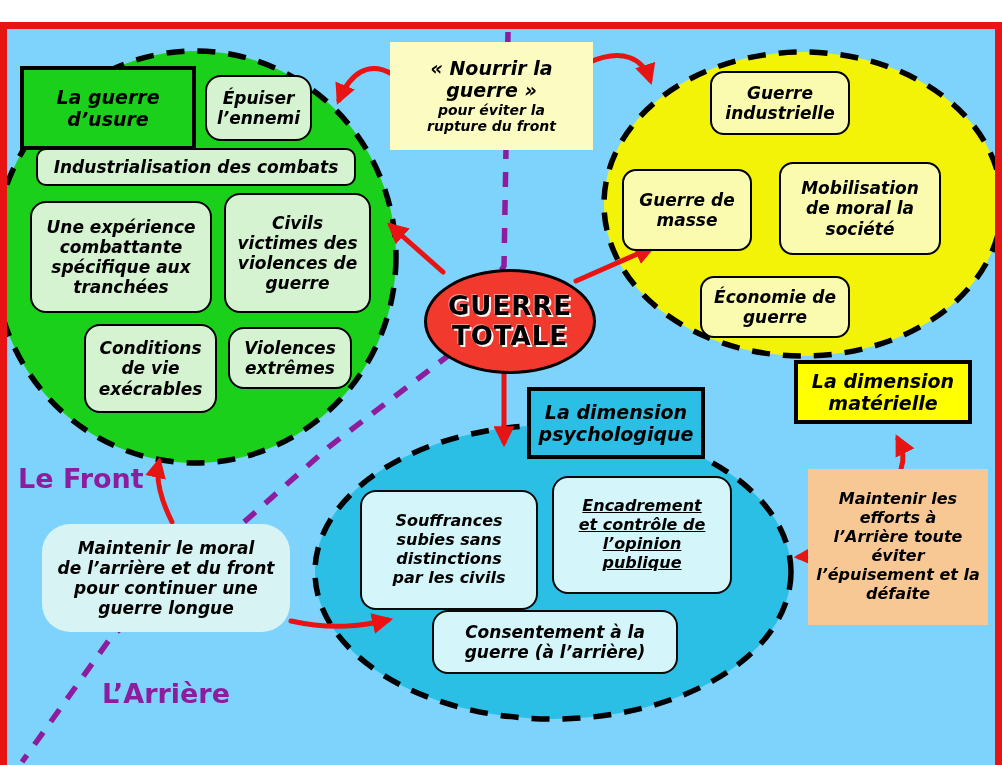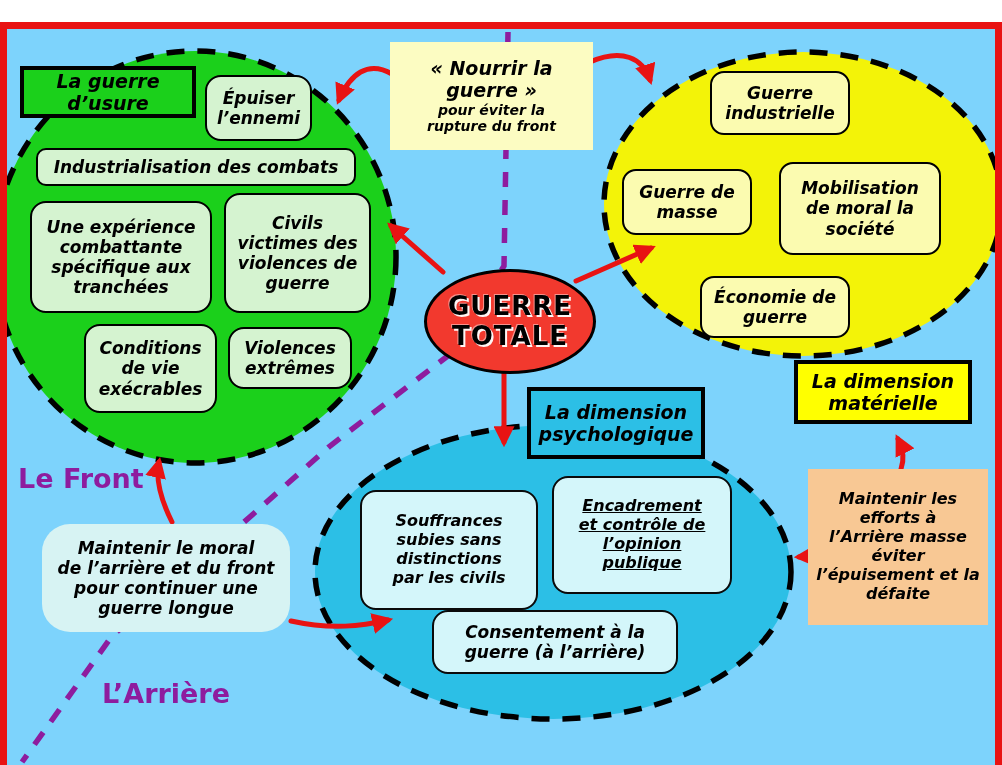--- a/index.html
+++ b/index.html
@@ -75,42 +75,42 @@
     </g>
   </svg>
 
   <div class="node note note-top" style="left:390px;top:20px;width:203px;height:108px;">
     <div class="t1">« Nourrir la
 guerre »</div>
     <div class="t2">pour éviter la
 rupture du front</div>
   </div>
 
-  <div class="node hdr hdr-front" style="left:20px;top:44px;width:176px;height:52px;">La guerre
+  <div class="node hdr hdr-front" style="left:20px;top:44px;width:176px;height:84px;">La guerre
 d’usure</div>
   <div class="node g-light" style="left:205px;top:53px;width:107px;height:66px;">Épuiser
 l’ennemi</div>
   <div class="node g-light" style="left:36px;top:126px;width:320px;height:38px;border-radius:10px;">Industrialisation des combats</div>
   <div class="node g-light" style="left:30px;top:179px;width:182px;height:112px;">Une expérience
 combattante
 spécifique aux
 tranchées</div>
   <div class="node g-light" style="left:224px;top:171px;width:147px;height:120px;">Civils
 victimes des
 violences de
 guerre</div>
   <div class="node g-light" style="left:84px;top:302px;width:133px;height:89px;">Conditions
 de vie
 exécrables</div>
   <div class="node g-light" style="left:228px;top:305px;width:124px;height:62px;text-align:center;">Violences
 extrêmes</div>
 
   <div class="node y-light" style="left:710px;top:49px;width:140px;height:64px;">Guerre
 industrielle</div>
-  <div class="node y-light" style="left:622px;top:147px;width:130px;height:66px;">Guerre de
+  <div class="node y-light" style="left:622px;top:147px;width:130px;height:82px;">Guerre de
 masse</div>
   <div class="node y-light" style="left:779px;top:140px;width:162px;height:93px;">Mobilisation
 de moral la
 société</div>
   <div class="node y-light" style="left:700px;top:254px;width:150px;height:62px;">Économie de
 guerre</div>
   <div class="node hdr hdr-material" style="left:794px;top:338px;width:178px;height:64px;">La dimension
 matérielle</div>
 
   <div class="node hdr hdr-psych" style="left:527px;top:365px;width:178px;height:72px;">La dimension
@@ -125,21 +125,21 @@
 publique</div>
   <div class="node c-light" style="left:432px;top:588px;width:246px;height:64px;">Consentement à la
 guerre (à l’arrière)</div>
 
   <div class="node note note-moral" style="left:42px;top:502px;width:248px;height:108px;">Maintenir le moral
 de l’arrière et du front
 pour continuer une
 guerre longue</div>
   <div class="node note note-efforts" style="left:808px;top:447px;width:180px;height:156px;">Maintenir les
 efforts à
-l’Arrière masse
+l’Arrière toute
 éviter
 l’épuisement et la
 défaite</div>
 
   <div class="zone" style="left:18px;top:441px;">Le Front</div>
   <div class="zone" style="left:102px;top:656px;">L’Arrière</div>
 
   <div id="center-node">GUERRE
 TOTALE</div>
 

